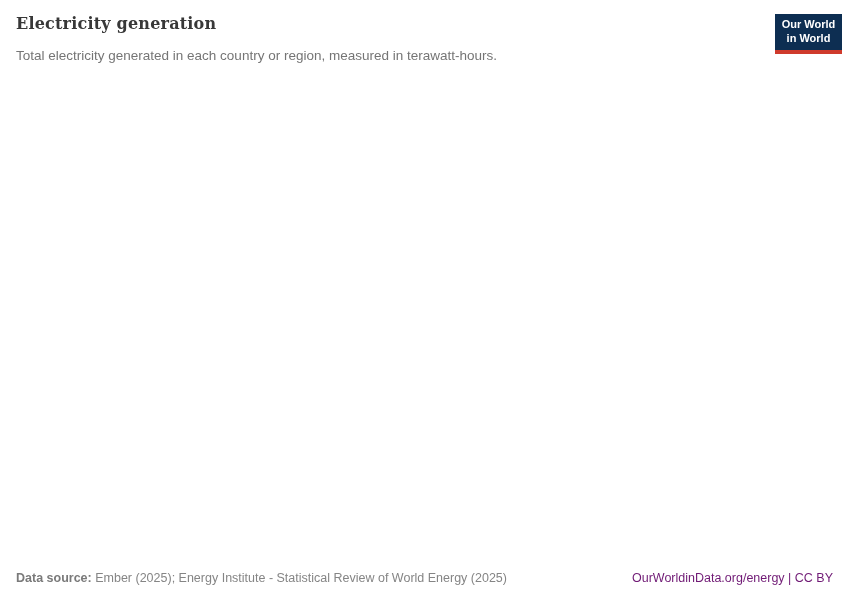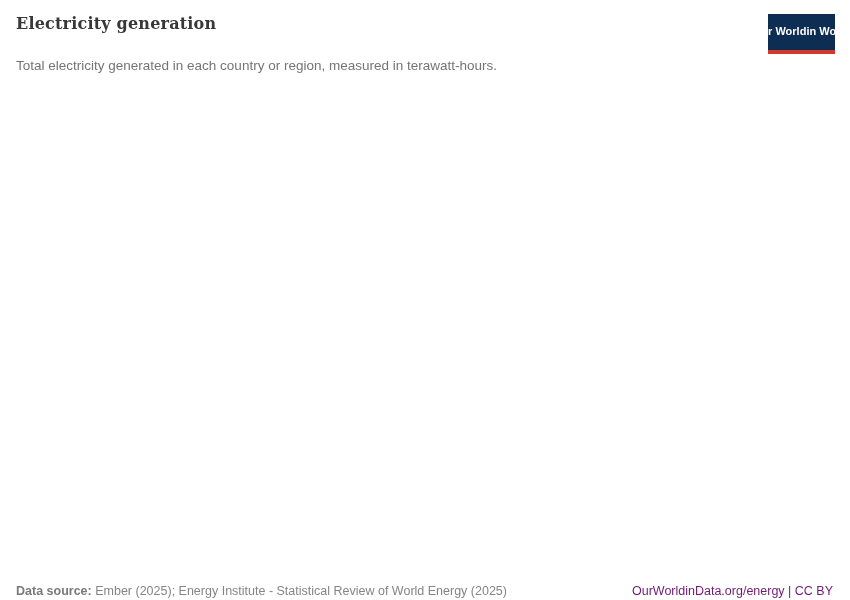--- a/index.html
+++ b/index.html
@@ -28,36 +28,36 @@
   .page-title {
     font-family: "DejaVu Serif", "Liberation Serif", serif;
     font-weight: 700;
     font-size: 16px;
     line-height: 1.2;
     color: #383838;
     letter-spacing: 0.2px;
     margin: 0;
   }
   .page-subtitle {
-    margin-top: 24px;
+    margin-top: 14px;
     font-size: 13.5px;
     line-height: 1.3;
     color: #757575;
   }
   .owid-logo {
     position: absolute;
     top: 14px;
-    right: 15px;
+    right: 8px;
     width: 67px;
     height: 36px;
     background: #0d2e52;
     border-bottom: 4px solid #cf3a2c;
     color: #ffffff;
     display: flex;
-    flex-direction: row;
+    flex-direction: column;
     align-items: center;
     justify-content: center;
     font-weight: 700;
     font-size: 11px;
     line-height: 1.25;
     cursor: pointer;
     box-sizing: content-box;
   }
   .owid-logo span { display: block; white-space: nowrap; }
   .chart-area {
@@ -65,21 +65,21 @@
     top: 80px;
     left: 0;
     right: 0;
     bottom: 45px;
     background: #ffffff;
   }
   .footer {
     position: absolute;
     left: 16px;
     right: 17px;
-    bottom: 1px;
+    bottom: 14px;
     display: flex;
     justify-content: space-between;
     align-items: baseline;
     font-size: 12.5px;
     line-height: 1.2;
     color: #858585;
   }
   .footer .source-label {
     font-weight: 700;
     color: #7a7a7a;

